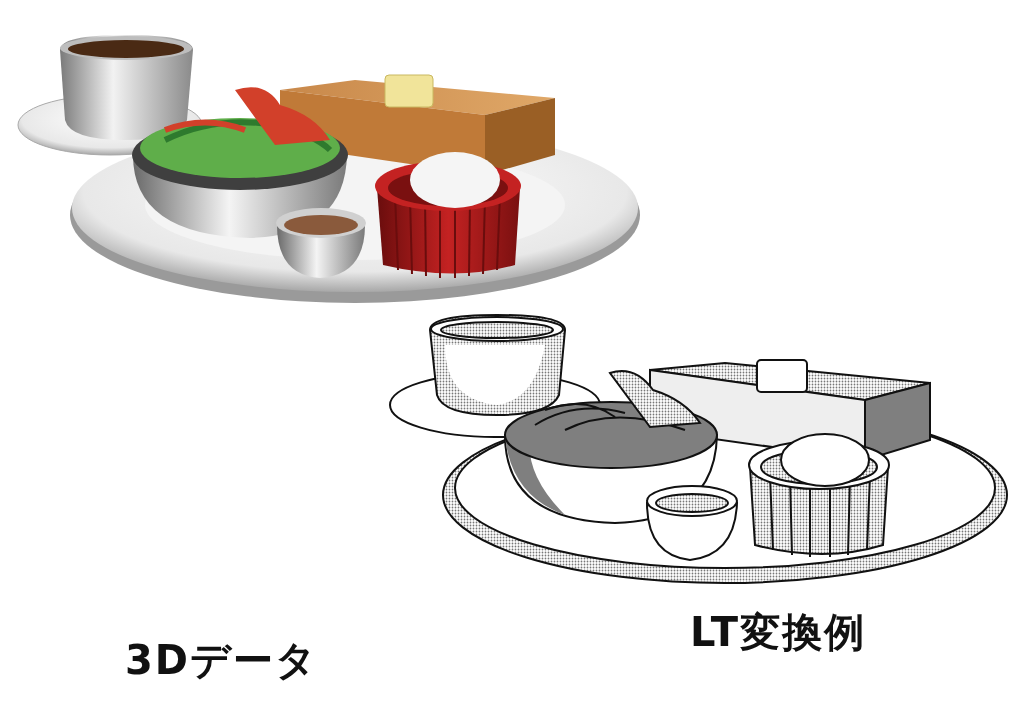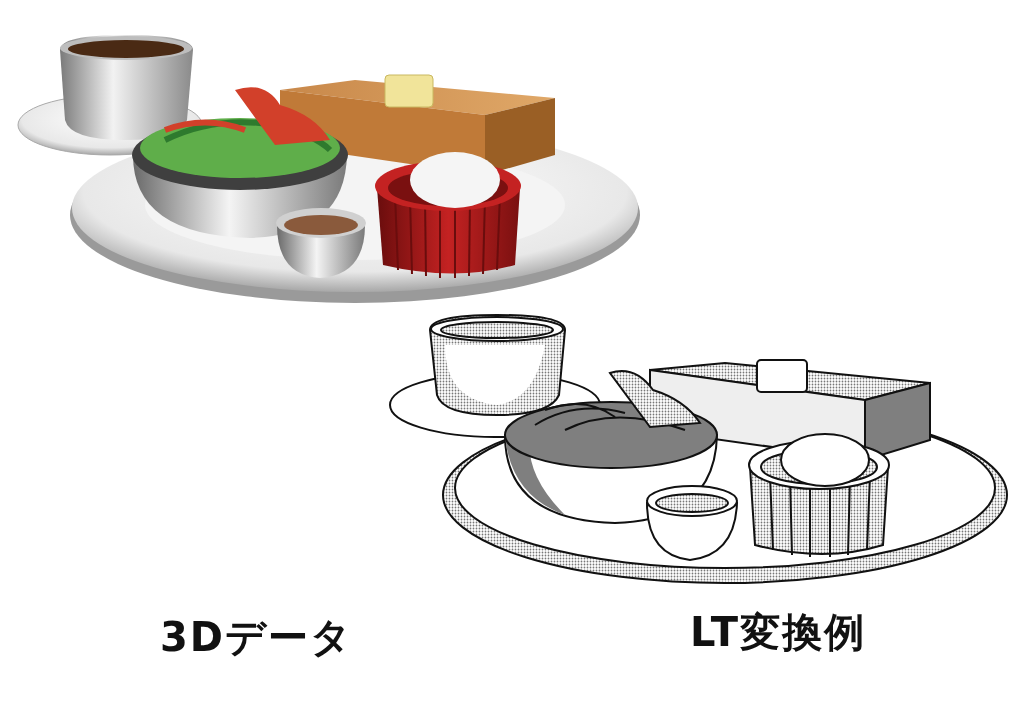--- a/index.html
+++ b/index.html
@@ -131,14 +131,14 @@
         <line x1="445" y1="174" x2="445" y2="252"></line>
       <line x1="465" y1="172" x2="463" y2="250"></line>
         <line x1="485" y1="170" x2="482" y2="245"></line>
       <ellipse cx="434" cy="160" rx="70" ry="24" fill="#fff"></ellipse>
       <ellipse cx="434" cy="162" rx="58" ry="17" fill="url(#tone)"></ellipse>
       <ellipse cx="440" cy="155" rx="44" ry="26" fill="#fff"></ellipse>
     </g>
   </svg>
 </div>
 
-<div class="caption" style="left:125px; top:610px;margin-left:35px;">3Dデータ</div>
+<div class="caption" style="left:125px; top:633px;">3Dデータ</div>
 <div class="caption" style="left:690px; top:605px;">LT変換例</div>
 
 </body></html>

